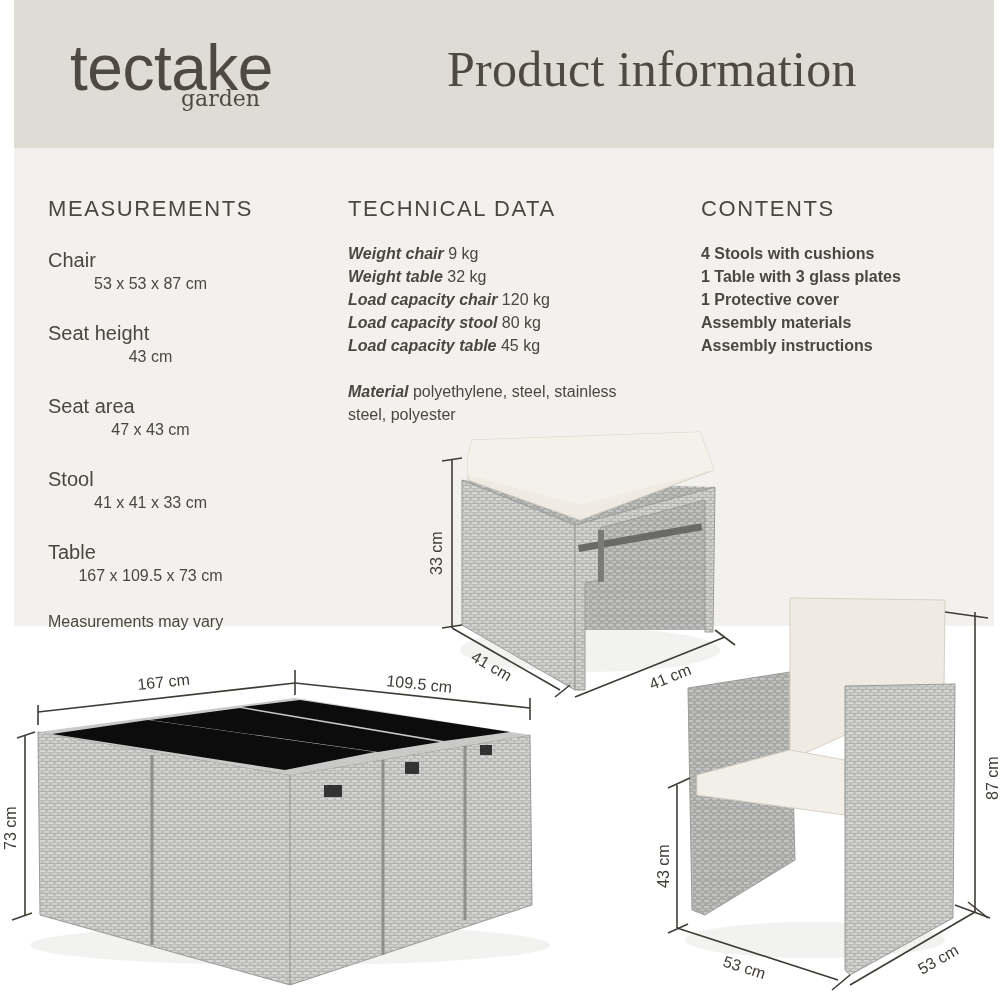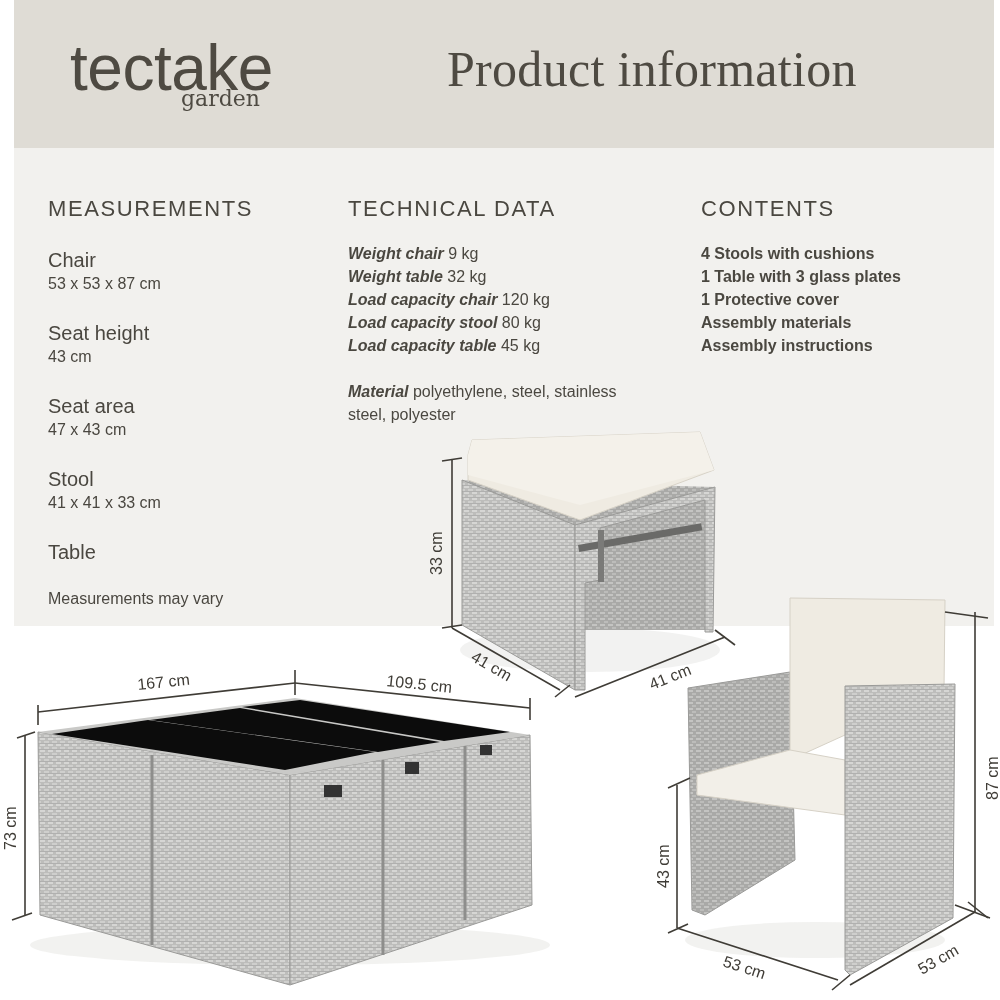--- a/index.html
+++ b/index.html
@@ -5,21 +5,21 @@
   html, body { margin: 0; padding: 0; }
   body { width: 1000px; height: 1000px; background: #ffffff; position: relative; overflow: hidden; font-family: "Liberation Sans", sans-serif; color: #4a4740; }
   .header { position: absolute; left: 14px; top: 0; width: 980px; height: 148px; background: #dfdcd5; }
   .panel { position: absolute; left: 14px; top: 148px; width: 980px; height: 478px; background: #f2f1ee; }
   .logo-main { position: absolute; left: 70px; top: 36px; font-size: 64px; font-weight: normal; letter-spacing: -0.5px; color: #4e4a42; line-height: 1; }
   .logo-sub { position: absolute; left: 181px; top: 88px; font-family: "DejaVu Serif", serif; font-size: 22px; color: #4e4a42; line-height: 1; }
   .title { position: absolute; left: 447px; top: 44px; font-family: "Liberation Serif", serif; font-size: 50px; color: #4e4a42; line-height: 1; letter-spacing: 0.3px; }
   .col { position: absolute; top: 182px; }
   .col h2 { margin: 14px 0 20px 0; font-weight: normal; font-size: 22px; letter-spacing: 1.6px; color: #4a4740; line-height: 26px; }
   .col .label { font-weight: normal; font-size: 20px; line-height: 23px; color: #4a4740; margin-top: 27px; }
-  .col .val { font-size: 16px; line-height: 23px; color: #4a4740; }
+  .col .val { font-size: 16px; line-height: 23px; color: #4a4740; text-align: center; }
   .m-item { margin-bottom: 23px; }
   .row { font-size: 16px; line-height: 23px; }
   .row b { font-weight: bold; font-style: italic; }
   .note { font-size: 16px; line-height: 23px; }
   .svg-layer { position: absolute; left: 0; top: 0; }
   .dim { font-size: 16px; fill: #3f3c36; font-family: "Liberation Sans", sans-serif; }
 </style>
 </head>
 <body>
 
@@ -43,20 +43,21 @@
   <div class="m-item">
     <div class="label">Seat area</div>
     <div class="val">47 x 43 cm</div>
   </div>
   <div class="m-item">
     <div class="label">Stool</div>
     <div class="val">41 x 41 x 33 cm</div>
   </div>
   <div class="m-item">
     <div class="label">Table</div>
+    <div class="val">167 x 109.5 x 73 cm</div>
   </div>
   <div class="note">Measurements may vary</div>
 </div>
 
 <div class="col" style="left:348px;">
   <h2>TECHNICAL DATA</h2>
   <div class="row"><b>Weight chair</b> <span>9 kg</span></div>
   <div class="row"><b>Weight table</b> <span>32 kg</span></div>
   <div class="row"><b>Load capacity chair</b> <span>120 kg</span></div>
   <div class="row"><b>Load capacity stool</b> <span>80 kg</span></div>

